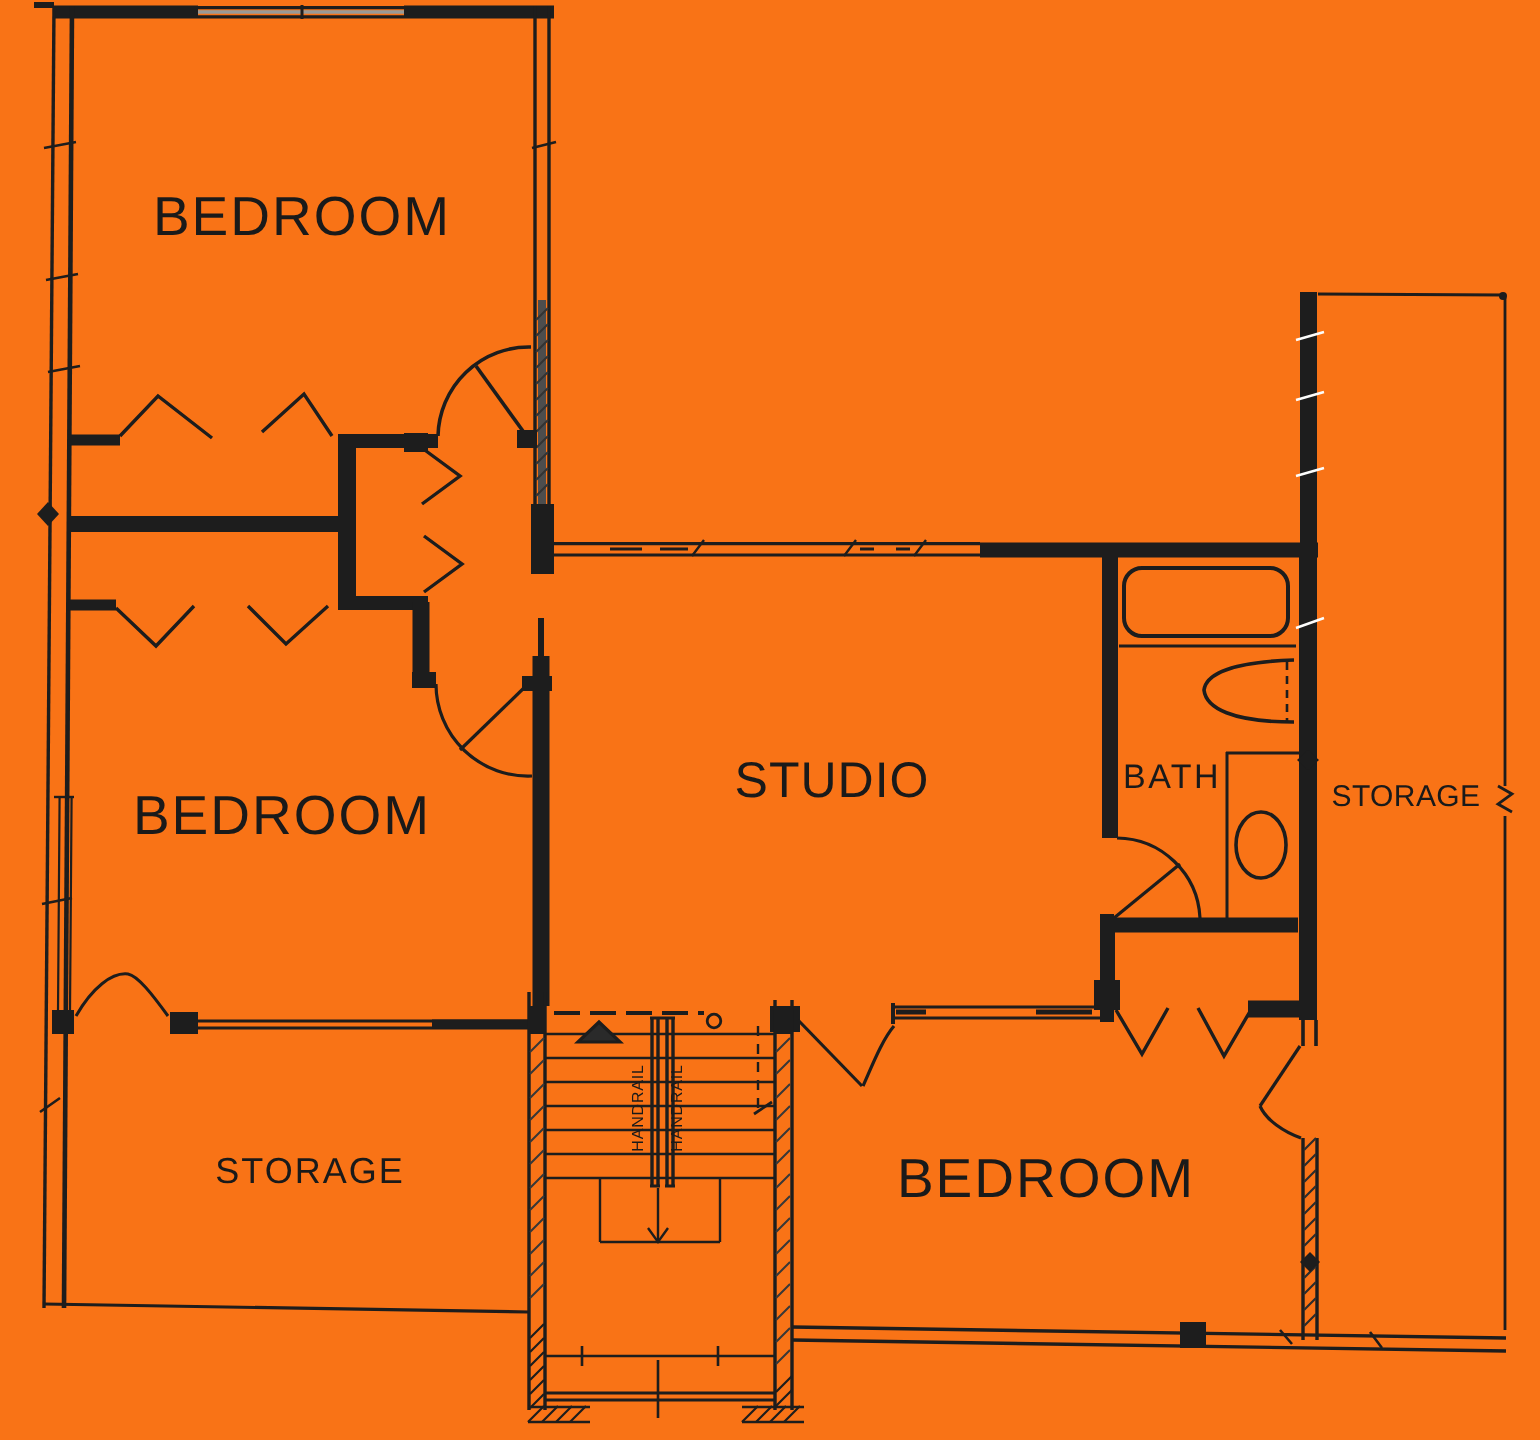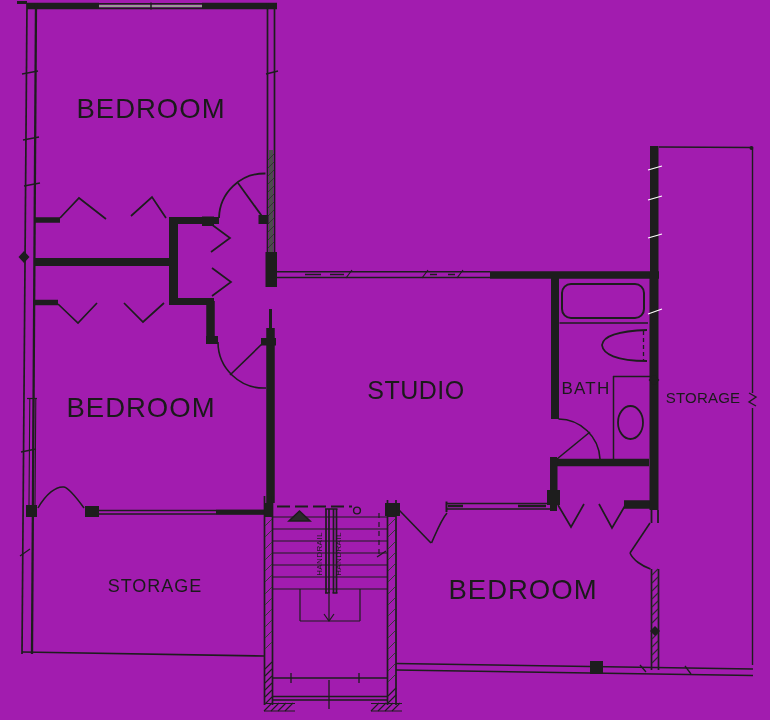--- a/index.html
+++ b/index.html
@@ -1,16 +1,16 @@
 <!DOCTYPE html>
 <html><head>
 <meta charset="utf-8">
 <style>
   html,body{margin:0;padding:0;background:#ffffff;}
-  #wrap{width:770px;height:720px;background:#a21caf;position:relative;overflow:hidden;}
+  #wrap{width:770px;height:720px;background:#f97316;position:relative;overflow:hidden;}
   svg{position:absolute;top:0;left:0;}
   text{font-family:"Liberation Sans",sans-serif;fill:#1a1a1a;stroke:none;}
 </style>
 </head>
 <body>
 <div id="wrap">
 <svg width="770" height="720" viewBox="0 0 770 720">
   <g fill="none" stroke="#1d1d1d">
 
   <path d="M27,6 L99,6" stroke-width="6.5"></path>

